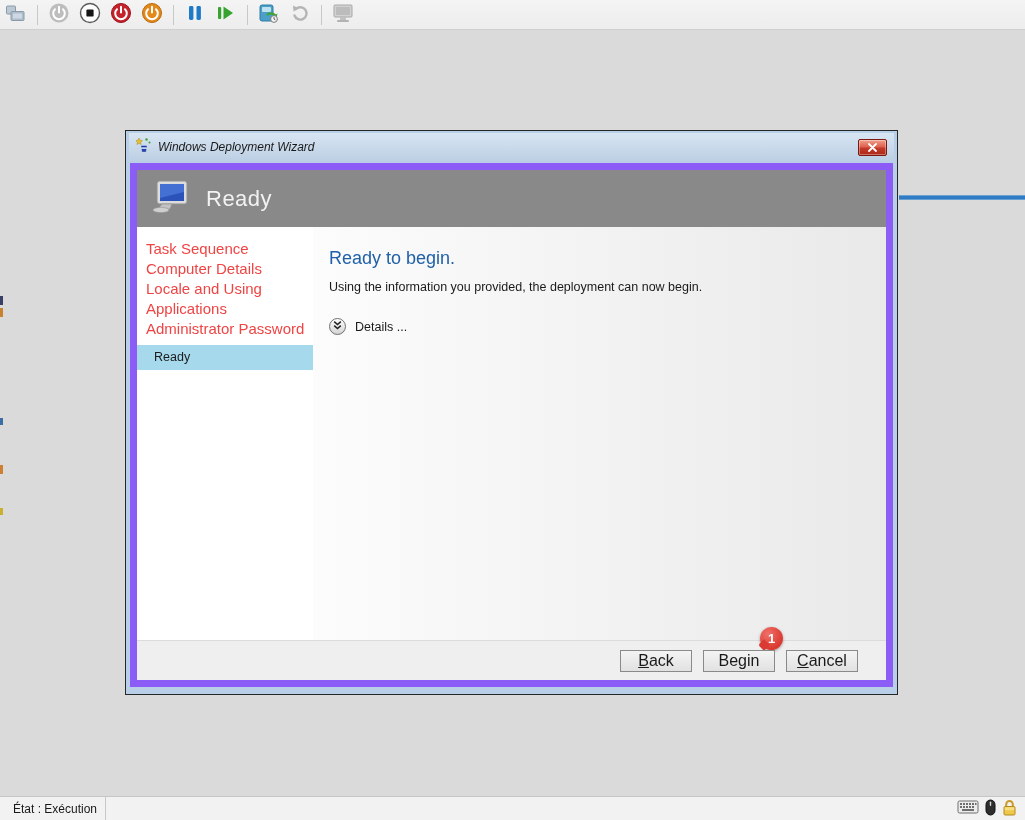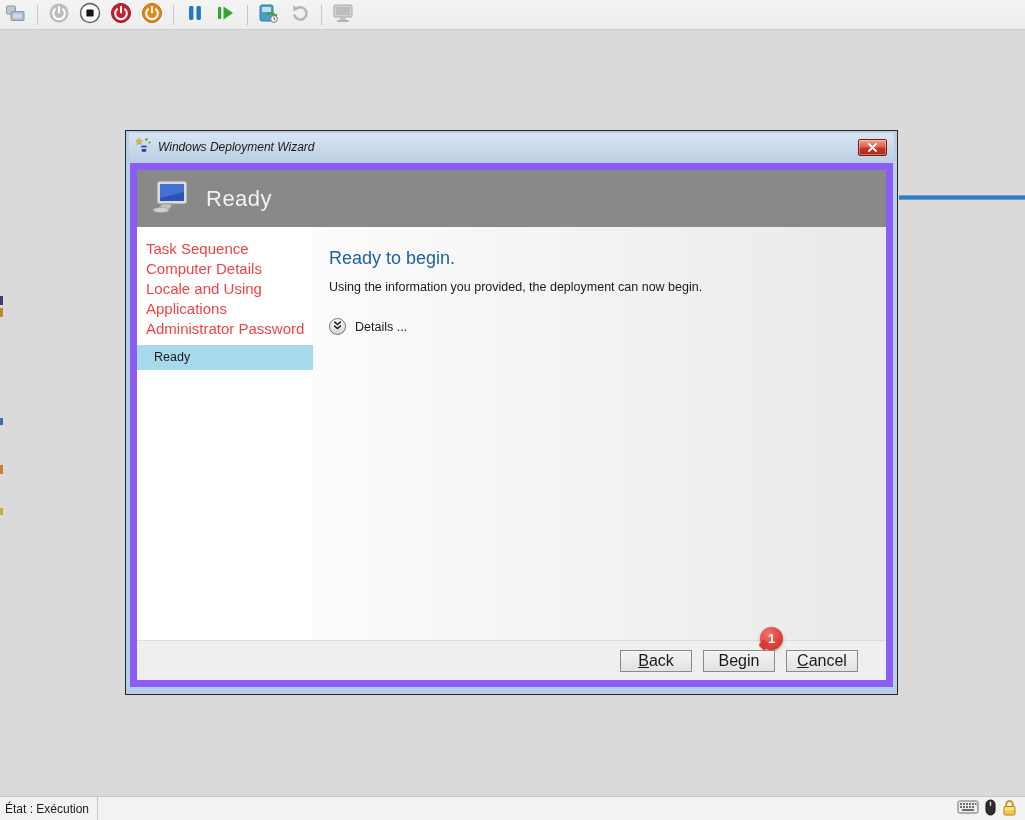--- a/index.html
+++ b/index.html
@@ -110,21 +110,21 @@
     display:flex;align-items:center;justify-content:center;
   }
   .badge::before{
     content:"";position:absolute;left:0px;bottom:1px;width:8px;height:8px;
     background:var(--badge-red);transform:rotate(45deg);z-index:-1;border-radius:0 0 0 2px;
   }
   
   .statusbar{
     position:absolute;left:0;right:0;bottom:0;height:24px;
     background:#f2f2f2;border-top:1px solid #c6c6c6;
-    display:flex;align-items:center;font-size:12px;color:#1a1a1a;
+    display:flex;align-items:center;font-size:12px;color:#1a1a1a;padding-left:8px;
   }
   .status-cell{padding:0 8px 0 5px;height:100%;display:flex;align-items:center;border-right:1px solid #c8c8c8;}
   .status-icons{margin-left:auto;display:flex;align-items:center;gap:6px;padding-right:8px;}
 </style>
 </head>
 <body>
 
 <div class="toolbar">
   <button class="tbtn">
     <span>

